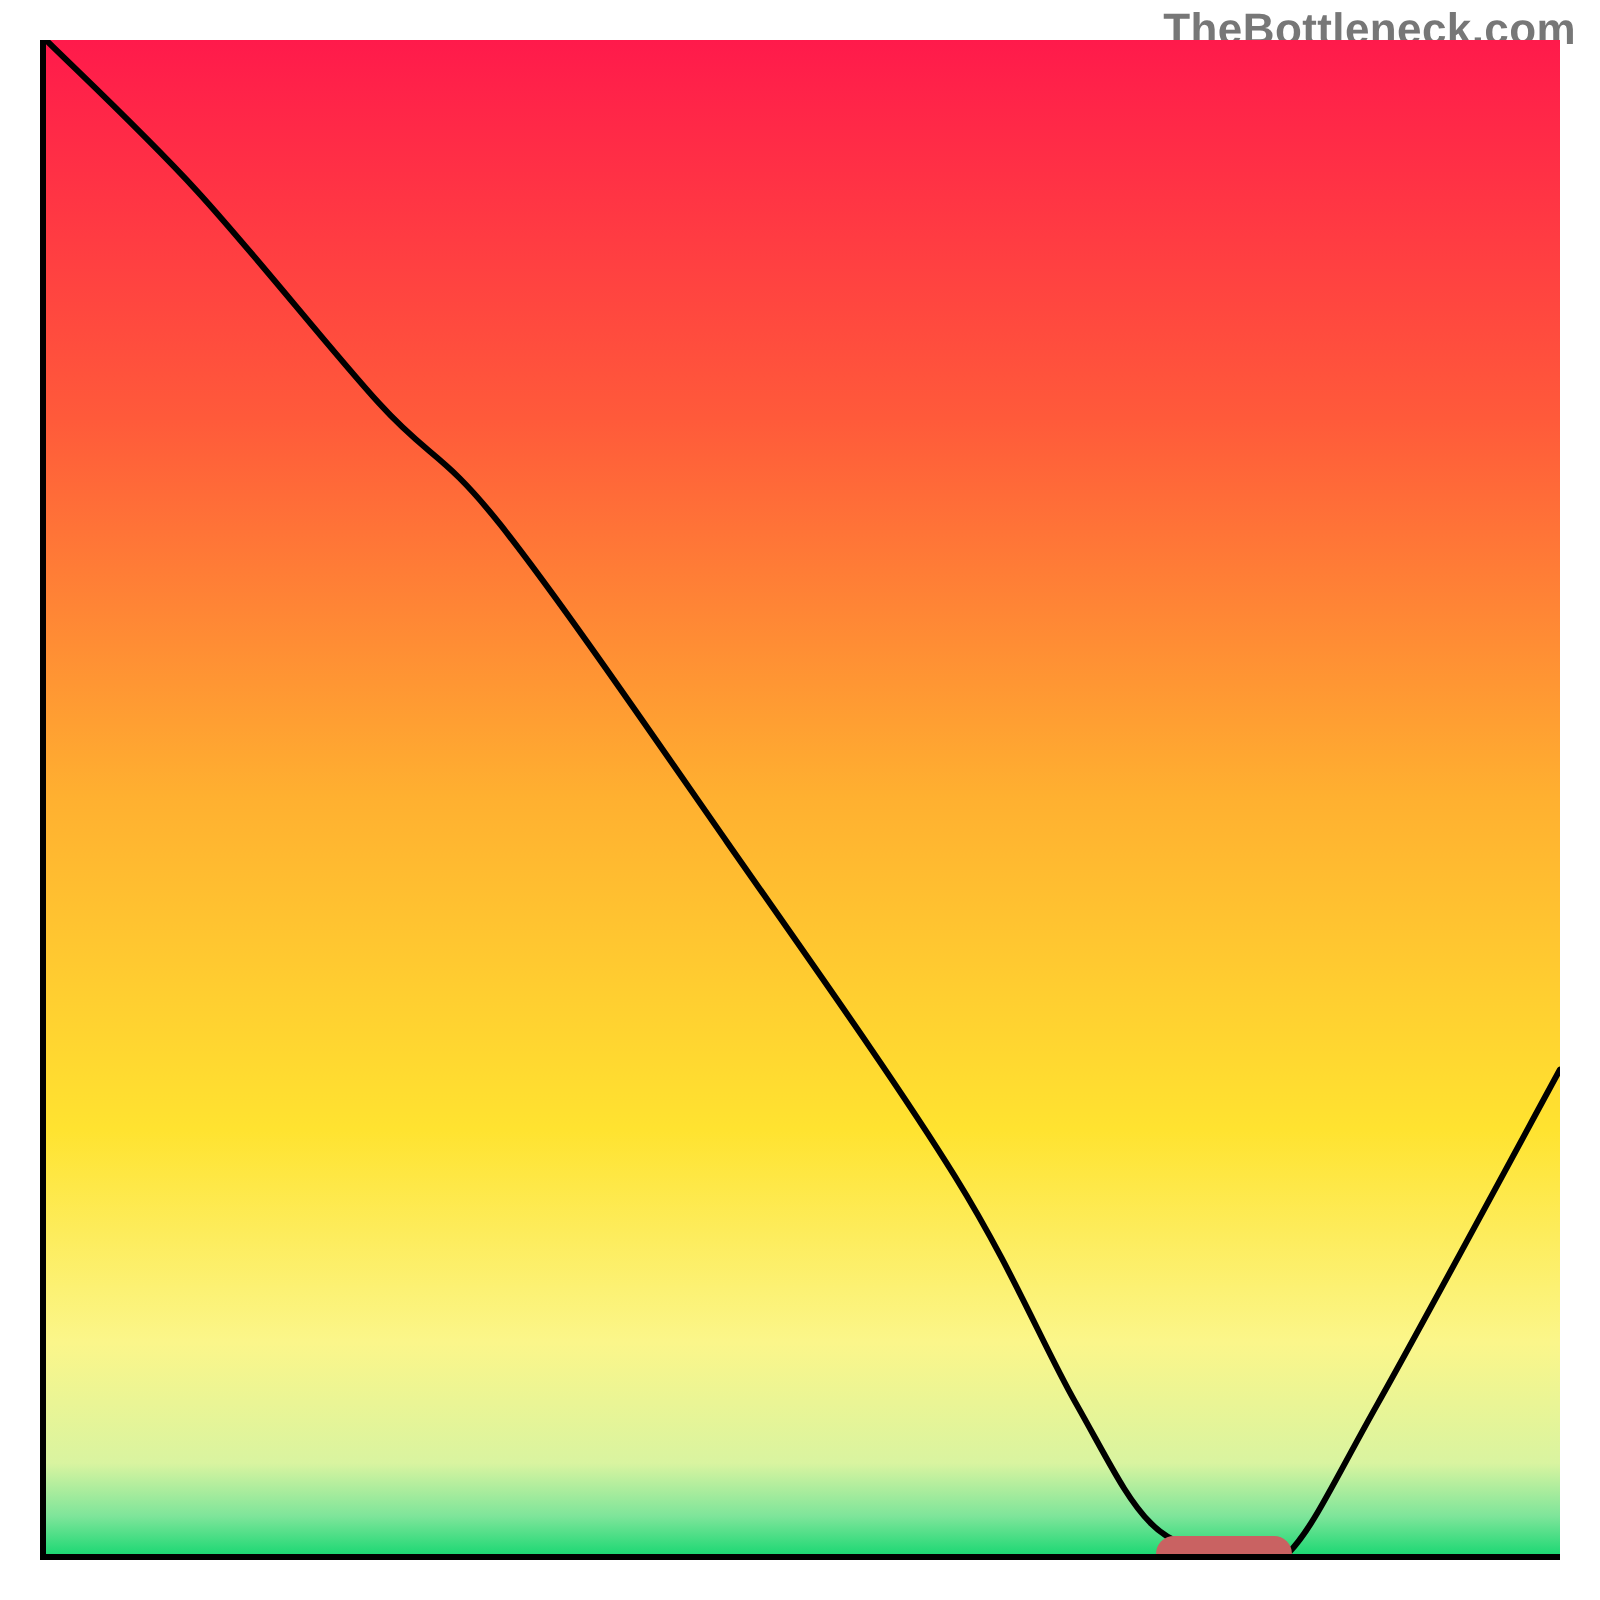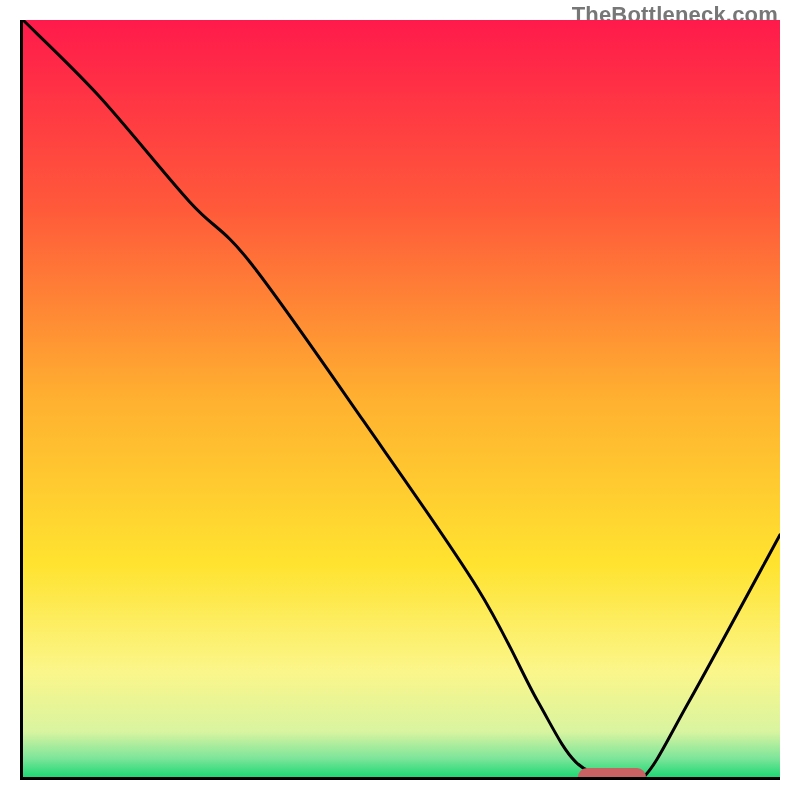--- a/index.html
+++ b/index.html
@@ -18,21 +18,21 @@
     width: 760px;
     height: 760px;
     border-left: 3px solid #000;
     border-bottom: 3px solid #000;
     box-sizing: border-box;
     overflow: hidden;
   }
   .watermark {
     position: absolute;
     top: 2px;
-    right: 22px;
+    right: 12px;
     font-size: 22px;
     font-weight: 600;
     color: #777;
     letter-spacing: 0.2px;
   }
   svg.curve {
     position: absolute;
     left: 0; top: 0;
     width: 100%;
     height: 100%;

